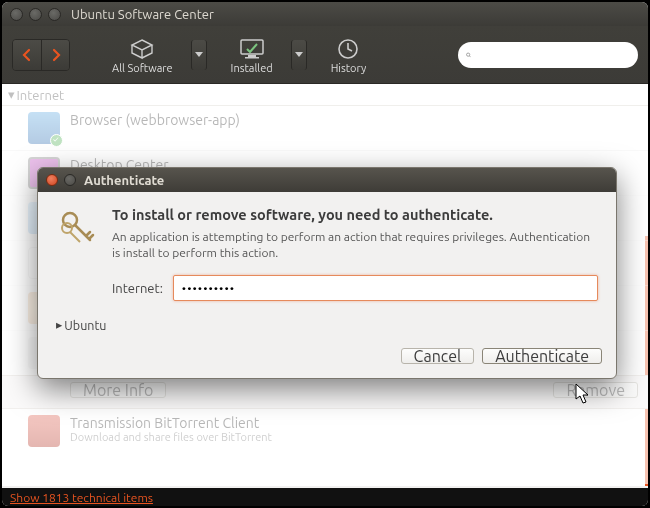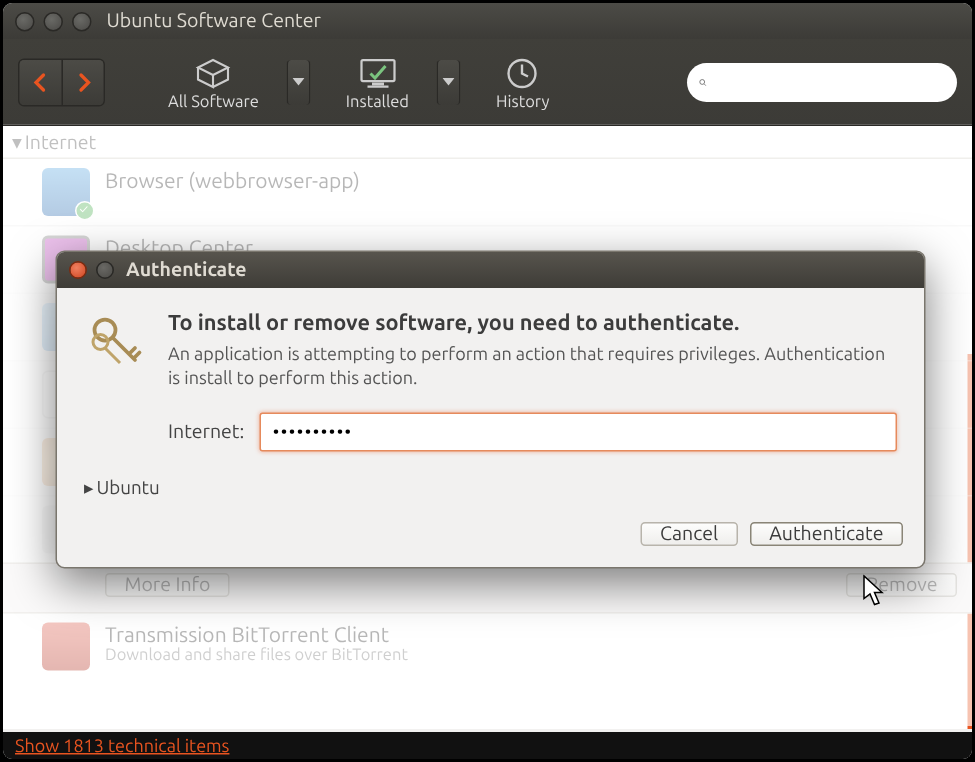--- a/index.html
+++ b/index.html
@@ -28,21 +28,21 @@
   .list { background: #fff; height: 380px; overflow: hidden; position: relative; }
   .row { display: flex; align-items: flex-start; padding: 6px 10px 6px 26px; gap: 10px; }
   .row + .row { border-top: 1px solid #eee; }
   .app-icon { width: 32px; height: 32px; border-radius: 4px; position: relative; flex-shrink:0; }
   .app-icon .badge { position: absolute; right: -3px; bottom: -3px; width: 13px; height: 13px; border-radius: 50%; background: #4caf50; border: 1px solid #fff; }
   .app-icon .badge::after { content:"✓"; color:#fff; font-size:8px; position:absolute; top:0; left:2px; }
   .row-txt .t1 { font-size: 14px; color: #333; }
   .row-txt .t2 { font-size: 11px; color: #777; }
   .row-sel { background: #f2f1f0; border-top:1px solid #d9d5cd; border-bottom:1px solid #d9d5cd; padding-bottom: 8px; position:relative;}
   .row-actions { display: flex; gap: 8px; padding: 6px 10px 2px 68px; }
-  .flat-btn { height: 16px; padding: 0 12px; background: linear-gradient(#fdfdfc,#efeeec); border: 1px solid #b8b4ab; border-radius: 3px; font-size: 13px; color: #3c3c3c; display:flex; align-items:center; }
+  .flat-btn { height: 16px; padding: 0 12px; background: linear-gradient(#fdfdfc,#efeeec); border: 1px solid #b8b4ab; border-radius: 3px; font-size: 16px; color: #3c3c3c; display:flex; align-items:center; }
   .flat-btn.right { margin-left: auto; }
   .orange-bar { position:absolute; right:-1px; top:130px; width:4px; height:260px; background:#e95420;}
   
   .footer { position: absolute; bottom: 0; left: 0; right: 0; height: 18px; background: #111; display: flex; align-items: center; padding: 0 8px; }
   .footer a { color: #e95420; font-size: 12px; text-decoration: underline; cursor: pointer; }
   
   .modal-shade { position: absolute; top: 82px; left: 0; right: 0; bottom: 22px; background: rgba(255,255,255,0.65); }
   .modal { position: absolute; top: 165px; left: 35px; width: 580px; background: #f2f1f0; border: 1px solid #7a766d; border-radius: 6px; box-shadow: 0 10px 30px rgba(0,0,0,0.5); overflow: hidden; }
   .modal-title { height: 24px; background: linear-gradient(#57544d,#3e3c37); display: flex; align-items: center; padding: 0 8px; gap: 8px; color: #dfdbd2; font-size: 13px; font-weight: bold; }
   .mwc { display: flex; gap: 6px; }

